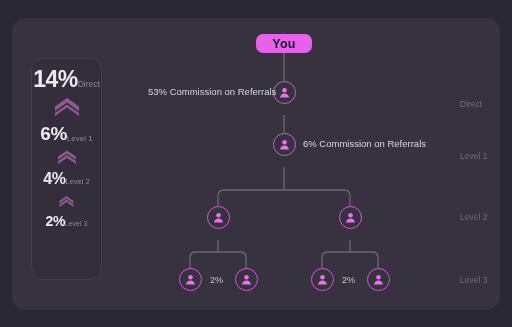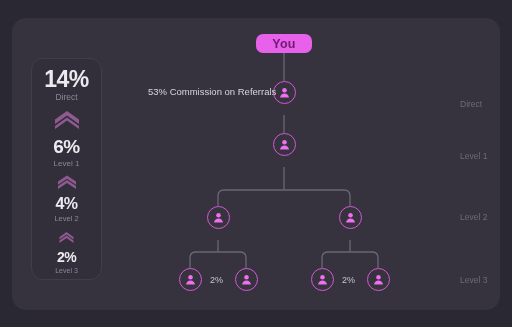--- a/index.html
+++ b/index.html
@@ -45,22 +45,21 @@
     border-radius: 12px;
     box-sizing: border-box;
     display: flex;
     flex-direction: column;
     align-items: center;
     justify-content: flex-start;
     padding-top: 8px;
   }
   .stat-block {
     display: flex;
-    flex-direction: column;
-    align-items: center;
+    align-items: flex-end;
   }
   .stat-value {
     color: #eceaf0;
     font-weight: bold;
     letter-spacing: -0.5px;
     line-height: 1.05;
   }
   .stat-label {
     color: #8d8798;
     line-height: 1.4;
@@ -100,21 +99,21 @@
     display: flex;
     align-items: center;
     justify-content: center;
   }
   .node svg { display: block; }
 
   .you-badge {
     position: absolute;
     background: #e861ea;
     border-radius: 7px;
-    color: #701a75;
+    color: #0f172a;
     font-size: 12.5px;
     font-weight: bold;
     display: flex;
     align-items: center;
     justify-content: center;
     letter-spacing: 0.3px;
   }
 
   .edge-label {
     position: absolute;
@@ -230,20 +229,21 @@
       </div>
       <div class="edge-label lbl-0" style="left:136px; top:68px;">53% Commission on Referrals</div>
       <div class="level-label" style="left:448px; top:81px;">Direct</div>
 
       <div class="node" style="left:261px; top:115px; width:23px; height:23px;">
         <svg width="11" height="11" viewBox="0 0 12 12">
           <circle cx="6" cy="3.6" r="2.5" fill="#f06ef0"></circle>
           <path d="M1.2 11.4 a4.8 4.3 0 0 1 9.6 0 Z" fill="#f06ef0"></path>
         </svg>
       </div>
+      <div class="edge-label lbl-1" style="left:291px; top:120px;">6% Commission on Referrals</div>
       <div class="level-label" style="left:448px; top:133px;">Level 1</div>
 
       <div class="node" style="left:195px; top:188px; width:23px; height:23px;">
         <svg width="11" height="11" viewBox="0 0 12 12">
           <circle cx="6" cy="3.6" r="2.5" fill="#f06ef0"></circle>
           <path d="M1.2 11.4 a4.8 4.3 0 0 1 9.6 0 Z" fill="#f06ef0"></path>
         </svg>
       </div>
       <div class="node" style="left:327px; top:188px; width:23px; height:23px;">
         <svg width="11" height="11" viewBox="0 0 12 12">

